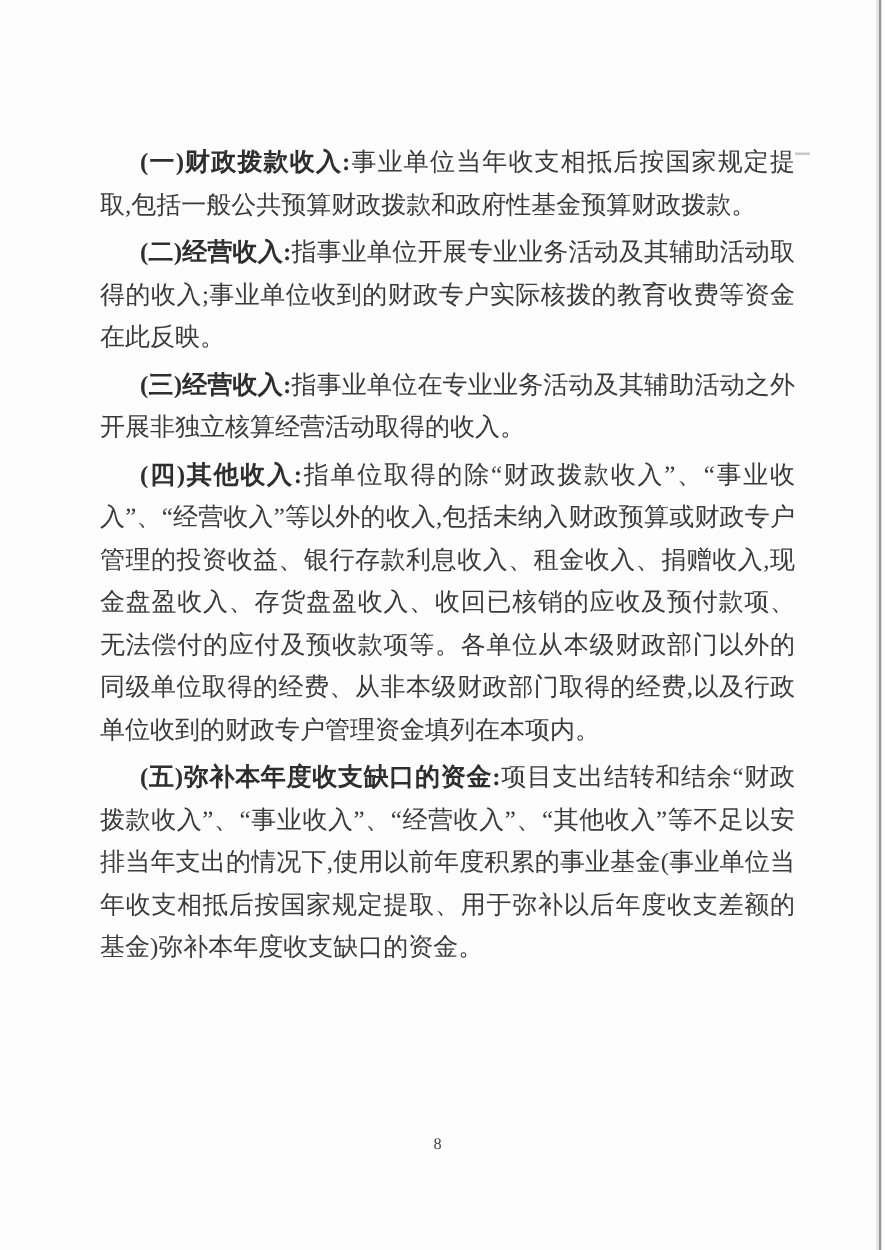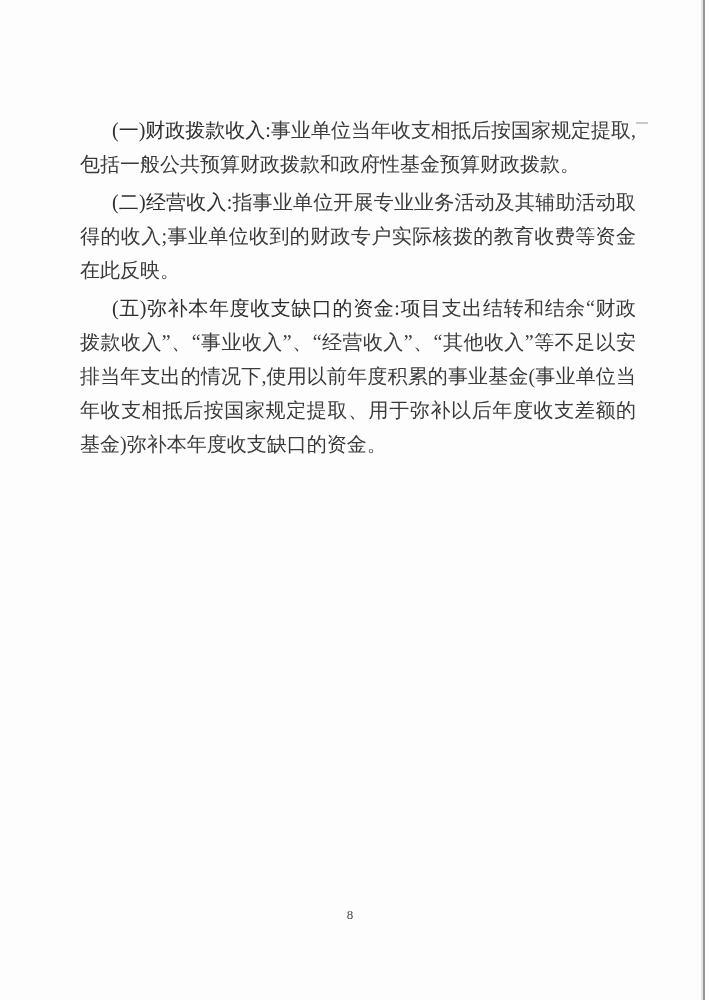--- a/index.html
+++ b/index.html
@@ -53,21 +53,21 @@
   }
   .para {
     margin: 0 0 4px 0;
     font-size: 20px;
     line-height: 34px;
     text-align: justify;
     text-indent: 32px;
     letter-spacing: 0;
   }
   .para .term {
-    font-weight: normal;
+    font-weight: bold;
     color: #2e2e2e;
     margin-top: 37px;
   }
   .page-number {
     position: absolute;
     top: 905px;
     left: 0;
     width: 700px;
     text-align: center;
     font-size: 13px;
@@ -83,21 +83,23 @@
 
   <div class="scan-edge-right"></div>
   <div class="scan-artifact-dash"></div>
 
   <div class="content">
 
     <p class="para"><span class="term">(一)财政拨款收入:</span><span>事业单位当年收支相抵后按国家规定提取,包括一般公共预算财政拨款和政府性基金预算财政拨款。</span></p>
 
     <p class="para"><span class="term">(二)经营收入:</span><span>指事业单位开展专业业务活动及其辅助活动取得的收入;事业单位收到的财政专户实际核拨的教育收费等资金在此反映。</span></p>
 
+    <p class="para"><span class="term">(三)经营收入:</span><span>指事业单位在专业业务活动及其辅助活动之外开展非独立核算经营活动取得的收入。</span></p>
 
+    <p class="para"><span class="term">(四)其他收入:</span><span>指单位取得的除“财政拨款收入”、“事业收入”、“经营收入”等以外的收入,包括未纳入财政预算或财政专户管理的投资收益、银行存款利息收入、租金收入、捐赠收入,现金盘盈收入、存货盘盈收入、收回已核销的应收及预付款项、无法偿付的应付及预收款项等。各单位从本级财政部门以外的同级单位取得的经费、从非本级财政部门取得的经费,以及行政单位收到的财政专户管理资金填列在本项内。</span></p>
 
     <p class="para"><span class="term">(五)弥补本年度收支缺口的资金:</span><span>项目支出结转和结余“财政拨款收入”、“事业收入”、“经营收入”、“其他收入”等不足以安排当年支出的情况下,使用以前年度积累的事业基金(事业单位当年收支相抵后按国家规定提取、用于弥补以后年度收支差额的基金)弥补本年度收支缺口的资金。</span></p>
 
 
   </div>
 
   <div class="page-number">8</div>
 
 </div>
 

